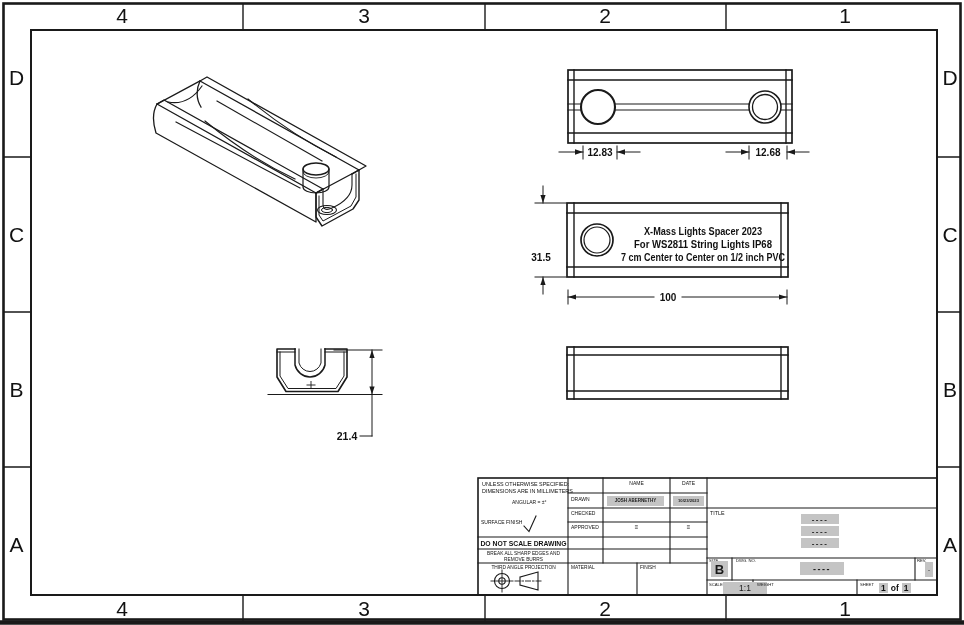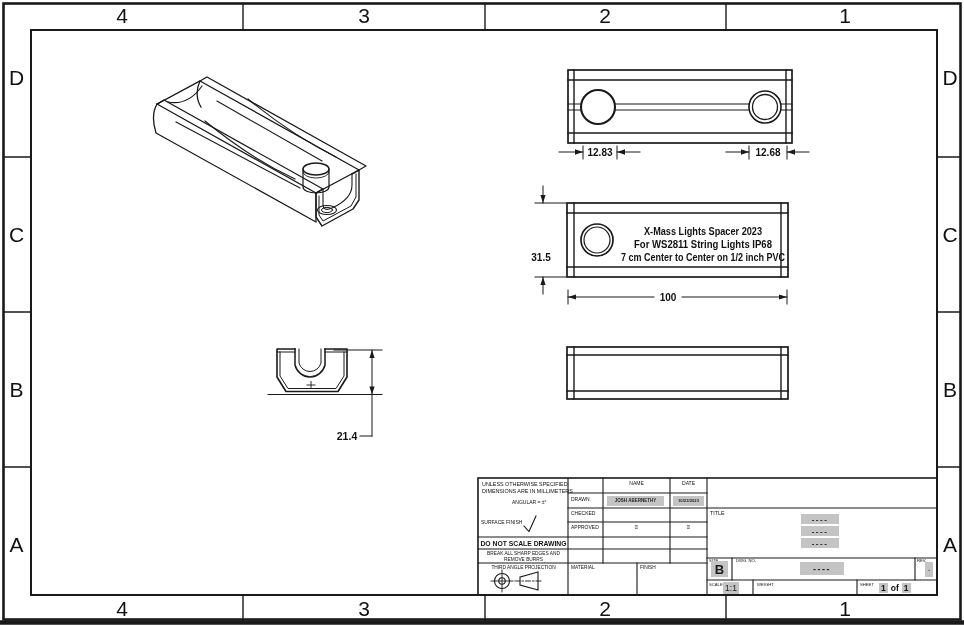--- a/index.html
+++ b/index.html
@@ -200,21 +200,21 @@
   <div class="redact dashes" style="left:801px;top:538px;width:38px;height:10px;font-size:8px">----</div>
 
   <div class="tb" style="left:709px;top:559px;font-size:4.2px">SIZE</div>
   <div class="redact" style="left:711px;top:561px;width:17px;height:16px;font-size:13px;font-weight:700">B</div>
   <div class="tb" style="left:736px;top:559px;font-size:4.2px">DWG. NO.</div>
   <div class="redact dashes" style="left:800px;top:562px;width:44px;height:13px;font-size:9px">----</div>
   <div class="tb" style="left:917px;top:559px;font-size:4.2px">REV.</div>
   <div class="redact" style="left:925px;top:562px;width:8px;height:15px;font-size:6px;font-weight:700">-</div>
 
   <div class="tb" style="left:709px;top:583px;font-size:4.2px">SCALE</div>
-  <div class="redact" style="left:723px;top:581.5px;width:16px;height:12px;font-size:8.5px;font-weight:400">1:1</div>
+  <div class="redact" style="left:723px;top:581.5px;width:44px;height:12px;font-size:8.5px;font-weight:400">1:1</div>
   <div class="tb" style="left:757px;top:583px;font-size:4.2px">WEIGHT</div>
   <div class="tb" style="left:860px;top:583px;font-size:4.2px">SHEET</div>
   <div class="sheetval" style="left:879px;top:581.5px;height:12px">
     <span class="hl">1</span>
     <span>of</span>
     <span class="hl">1</span>
   </div>
 
 </div>
 

